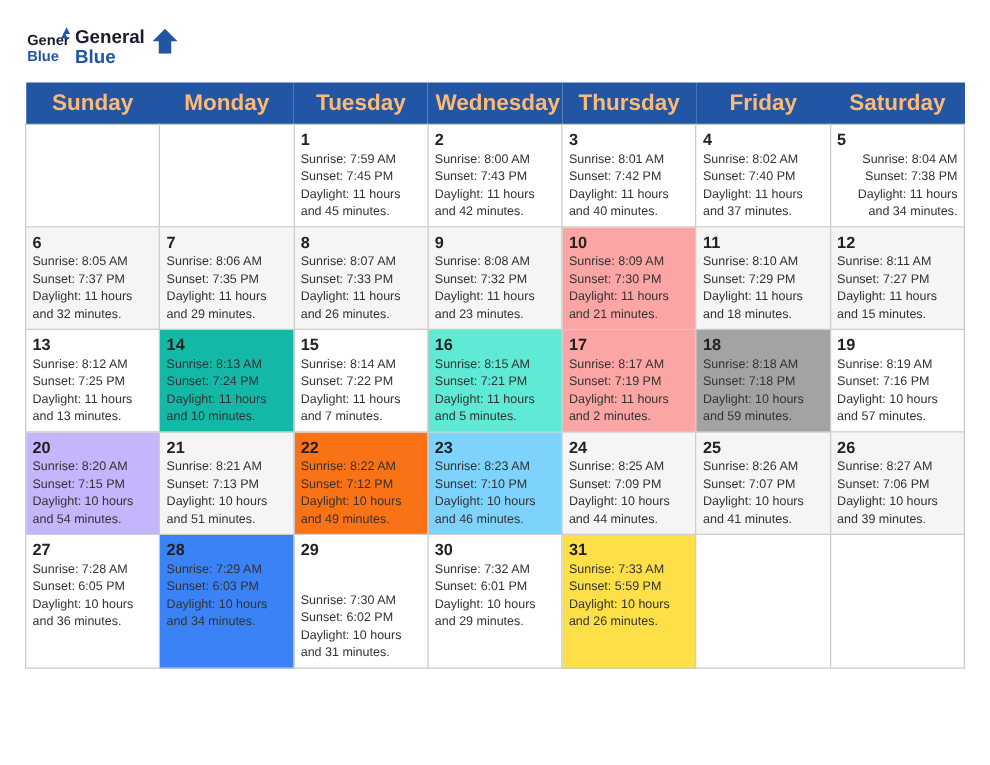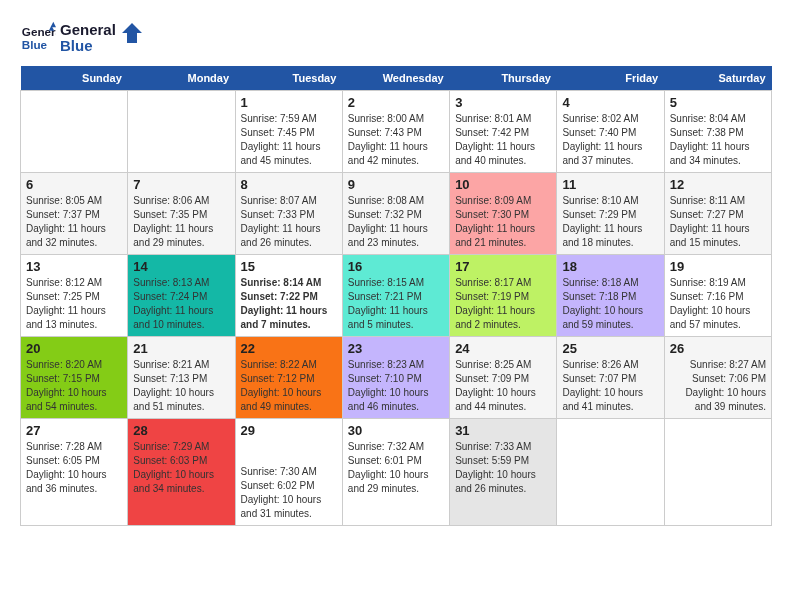--- a/index.html
+++ b/index.html
@@ -37,24 +37,24 @@
       font-size: 16px;
       color: #444;
     }
     table {
       width: 100%;
       border-collapse: collapse;
       table-layout: fixed;
     }
     th {
       background-color: #2255a4;
-      color: #ffffff;
-      text-align: right;
+      color: #fdba74;
+      text-align: center;
       padding: 6px 6px;
-      font-size: 11px;
+      font-size: 18px;
       font-weight: bold;
     }
     td {
       border: 1px solid #ccc;
       vertical-align: top;
       padding: 4px 5px;
       font-size: 10.5px;
       color: #222;
       height: 80px;
     }
@@ -146,21 +146,21 @@
         </td>
         <td style="background-color: rgb(255, 255, 255);">
           <div class="day-num">4</div>
           <div class="day-info" style="white-space: pre-line;">Sunrise: 8:02 AM
 Sunset: 7:40 PM
 Daylight: 11 hours
 and 37 minutes.</div>
         </td>
         <td style="background-color: rgb(255, 255, 255);">
           <div class="day-num">5</div>
-          <div class="day-info" style="white-space: pre-line;">Sunrise: 8:04 AM
+          <div class="day-info" style="white-space: pre-line; text-align: right;">Sunrise: 8:04 AM
 Sunset: 7:38 PM
 Daylight: 11 hours
 and 34 minutes.</div>
         </td>
       </tr>
       <tr>
         <td style="background-color: rgb(245, 245, 245);">
           <div class="day-num">6</div>
           <div class="day-info" style="white-space: pre-line;">Sunrise: 8:05 AM
 Sunset: 7:37 PM
@@ -220,77 +220,77 @@
         </td>
         <td style="background-color: #14b8a6;">
           <div class="day-num">14</div>
           <div class="day-info" style="white-space: pre-line;">Sunrise: 8:13 AM
 Sunset: 7:24 PM
 Daylight: 11 hours
 and 10 minutes.</div>
         </td>
         <td style="background-color: rgb(255, 255, 255);">
           <div class="day-num">15</div>
-          <div class="day-info" style="white-space: pre-line; font-weight: bold;">Sunrise: 8:14 AM
+          <div class="day-info" style="white-space: pre-line;">Sunrise: 8:14 AM
 Sunset: 7:22 PM
 Daylight: 11 hours
 and 7 minutes.</div>
         </td>
         <td style="background-color: #5eead4;">
           <div class="day-num">16</div>
           <div class="day-info" style="white-space: pre-line;">Sunrise: 8:15 AM
 Sunset: 7:21 PM
 Daylight: 11 hours
 and 5 minutes.</div>
         </td>
-        <td style="background-color: #bef264;">
+        <td style="background-color: #fca5a5;">
           <div class="day-num">17</div>
           <div class="day-info" style="white-space: pre-line;">Sunrise: 8:17 AM
 Sunset: 7:19 PM
 Daylight: 11 hours
 and 2 minutes.</div>
         </td>
-        <td style="background-color: #c4b5fd;">
+        <td style="background-color: #a3a3a3;">
           <div class="day-num">18</div>
           <div class="day-info" style="white-space: pre-line;">Sunrise: 8:18 AM
 Sunset: 7:18 PM
 Daylight: 10 hours
 and 59 minutes.</div>
         </td>
         <td style="background-color: rgb(255, 255, 255);">
           <div class="day-num">19</div>
           <div class="day-info" style="white-space: pre-line;">Sunrise: 8:19 AM
 Sunset: 7:16 PM
 Daylight: 10 hours
 and 57 minutes.</div>
         </td>
       </tr>
       <tr>
-        <td style="background-color: #84cc16;">
+        <td style="background-color: #c4b5fd;">
           <div class="day-num">20</div>
           <div class="day-info" style="white-space: pre-line;">Sunrise: 8:20 AM
 Sunset: 7:15 PM
 Daylight: 10 hours
 and 54 minutes.</div>
         </td>
         <td style="background-color: rgb(245, 245, 245);">
           <div class="day-num">21</div>
           <div class="day-info" style="white-space: pre-line;">Sunrise: 8:21 AM
 Sunset: 7:13 PM
 Daylight: 10 hours
 and 51 minutes.</div>
         </td>
         <td style="background-color: #f97316;">
           <div class="day-num">22</div>
           <div class="day-info" style="white-space: pre-line;">Sunrise: 8:22 AM
 Sunset: 7:12 PM
 Daylight: 10 hours
 and 49 minutes.</div>
         </td>
-        <td style="background-color: #c4b5fd; margin-top: 17px;">
+        <td style="background-color: #7dd3fc; margin-top: 17px;">
           <div class="day-num">23</div>
           <div class="day-info" style="white-space: pre-line;">Sunrise: 8:23 AM
 Sunset: 7:10 PM
 Daylight: 10 hours
 and 46 minutes.</div>
         </td>
         <td style="background-color: rgb(245, 245, 245);">
           <div class="day-num">24</div>
           <div class="day-info" style="white-space: pre-line;">Sunrise: 8:25 AM
 Sunset: 7:09 PM
@@ -299,56 +299,56 @@
         </td>
         <td style="background-color: rgb(245, 245, 245);">
           <div class="day-num">25</div>
           <div class="day-info" style="white-space: pre-line;">Sunrise: 8:26 AM
 Sunset: 7:07 PM
 Daylight: 10 hours
 and 41 minutes.</div>
         </td>
         <td style="background-color: rgb(245, 245, 245);">
           <div class="day-num">26</div>
-          <div class="day-info" style="white-space: pre-line; text-align: right;">Sunrise: 8:27 AM
+          <div class="day-info" style="white-space: pre-line;">Sunrise: 8:27 AM
 Sunset: 7:06 PM
 Daylight: 10 hours
 and 39 minutes.</div>
         </td>
       </tr>
       <tr>
         <td style="background-color: rgb(255, 255, 255);">
           <div class="day-num">27</div>
           <div class="day-info" style="white-space: pre-line;">Sunrise: 7:28 AM
 Sunset: 6:05 PM
 Daylight: 10 hours
 and 36 minutes.</div>
         </td>
-        <td style="background-color: #ef4444;">
+        <td style="background-color: #3b82f6;">
           <div class="day-num">28</div>
           <div class="day-info" style="white-space: pre-line;">Sunrise: 7:29 AM
 Sunset: 6:03 PM
 Daylight: 10 hours
 and 34 minutes.</div>
         </td>
         <td style="background-color: rgb(255, 255, 255);">
           <div class="day-num">29</div>
           <div class="day-info" style="white-space: pre-line; margin-top: 27px;">Sunrise: 7:30 AM
 Sunset: 6:02 PM
 Daylight: 10 hours
 and 31 minutes.</div>
         </td>
         <td style="background-color: rgb(255, 255, 255);">
           <div class="day-num">30</div>
           <div class="day-info" style="white-space: pre-line;">Sunrise: 7:32 AM
 Sunset: 6:01 PM
 Daylight: 10 hours
 and 29 minutes.</div>
         </td>
-        <td style="background-color: #e5e5e5;">
+        <td style="background-color: #fde047;">
           <div class="day-num">31</div>
           <div class="day-info" style="white-space: pre-line;">Sunrise: 7:33 AM
 Sunset: 5:59 PM
 Daylight: 10 hours
 and 26 minutes.</div>
         </td>
         <td class="empty-cell"></td>
         <td class="empty-cell"></td>
       </tr>
     </tbody>

